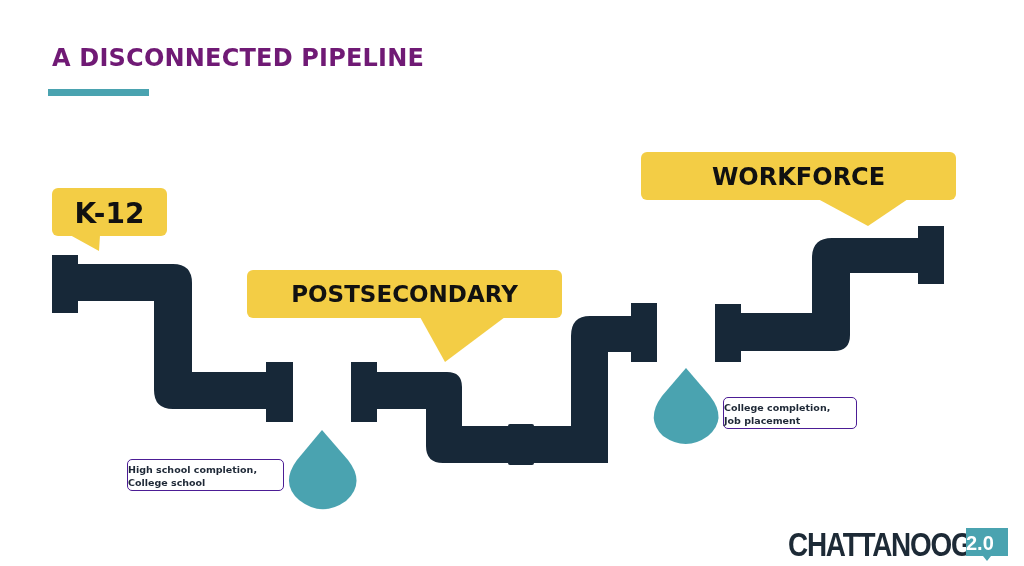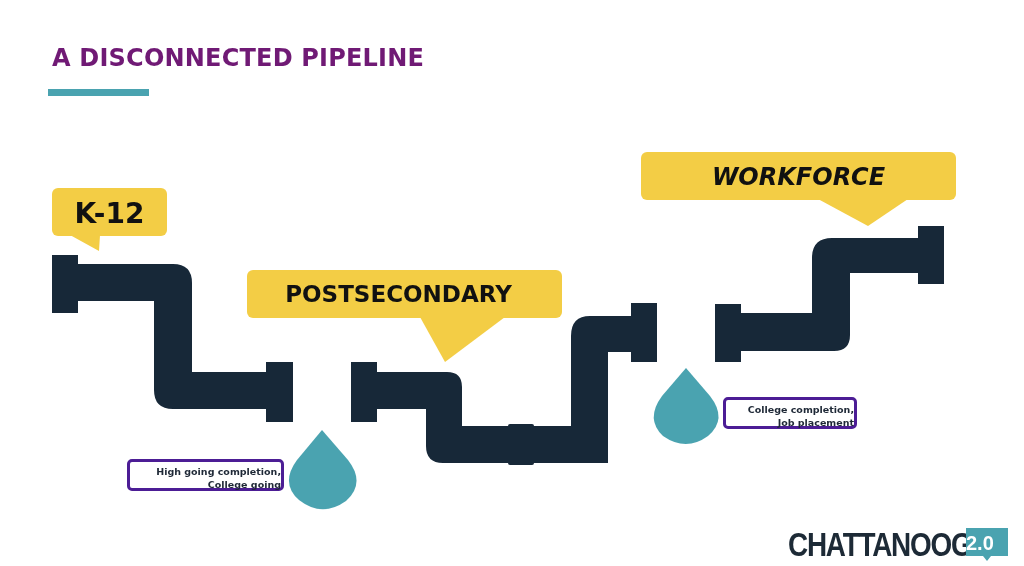--- a/index.html
+++ b/index.html
@@ -1,21 +1,21 @@
 <!DOCTYPE html>
 <html><head>
 <meta charset="utf-8">
 <style>
   html, body { margin: 0; padding: 0; }
   body { width: 1024px; height: 566px; background: #ffffff; position: relative; overflow: hidden; font-family: "DejaVu Sans", sans-serif; }
   .title { position: absolute; left: 52px; top: 44px; font-size: 24px; font-weight: bold; color: #701a75; letter-spacing: 0.2px; margin: 0; }
   .title-underline { position: absolute; left: 48px; top: 89px; width: 101px; height: 7px; background: #4aa3b0; }
   svg.diagram { position: absolute; left: 0; top: 0; }
   .bubble-text { position: absolute; font-weight: bold; color: #111; text-align: center; white-space: nowrap; }
-  .note { position: absolute; border: 3px solid #4c1d95; border-radius: 5px; background: #fff; color: #1e2836; font-size: 9.5px; font-weight: bold; text-align: right; line-height: 13px; box-sizing: border-box; padding-top: 3px; }
+  .note { position: absolute; border: 1px solid #4c1d95; border-radius: 5px; background: #fff; color: #1e2836; font-size: 9.5px; font-weight: bold; text-align: left; line-height: 13px; box-sizing: border-box; padding-top: 3px; }
   .logo { position: absolute; left: 788px; top: 526px; height: 36px; display: flex; align-items: center; }
   .logo-word { font-family: "Liberation Sans", sans-serif; font-weight: bold; font-size: 34px; color: #1d2a36; letter-spacing: -1.5px; transform: scaleX(0.82); transform-origin: left center; display: inline-block; width: 180px; }
   .logo-badge { position: absolute; left: 178px; top: 2px; width: 42px; height: 32px; }
   .logo-badge-text { position: absolute; left: 0; top: 4px; width: 18px; text-align: center; color: #fff; font-family: "Liberation Sans", sans-serif; font-weight: bold; font-size: 20px; }
 </style>
 </head>
 <body>
 
 <h1 class="title">A DISCONNECTED PIPELINE</h1>
 <div class="title-underline"></div>
@@ -52,26 +52,26 @@
     <rect x="715" y="304" width="26" height="58"></rect>
     <path d="M741,313 H812 V258 Q812,238 832,238 H918 V273 H850 V335 Q850,351 834,351 H741 Z"></path>
     <rect x="918" y="226" width="26" height="58"></rect>
   </g>
 
   <path d="M322,430 L348,460 Q366,483 346,501 Q322,518 299,500 Q280,483 297,460 Z" fill="#4aa3b0"></path>
   <path d="M686,368 L710,396 Q728,419 708,436 Q686,452 663,436 Q645,419 662,396 Z" fill="#4aa3b0"></path>
 </svg>
 
 <div class="bubble-text" style="left:52px; top:197px; width:115px; font-size:28px;">K-12</div>
-<div class="bubble-text" style="left:241px; top:281px; width:315px; font-size:23px;">POSTSECONDARY</div>
-<div class="bubble-text" style="left:641px; top:163px; width:315px; font-size:24px;font-style:italic;">WORKFORCE</div>
+<div class="bubble-text" style="left:247px; top:281px; width:315px; font-size:23px;">POSTSECONDARY</div>
+<div class="bubble-text" style="left:641px; top:163px; width:315px; font-size:24px;">WORKFORCE</div>
 
 <div class="note" style="left:127px; top:459px; width:157px; height:32px;">
-  <div>High going completion,</div>
-  <div>College going</div>
+  <div>High school completion,</div>
+  <div>College school</div>
 </div>
 <div class="note" style="left:723px; top:397px; width:134px; height:32px;">
   <div>College completion,</div>
   <div>Job placement</div>
 </div>
 
 <div class="logo">
   <span class="logo-word">CHATTANOOGA</span>
   <div class="logo-badge">
     <svg width="42" height="34" viewBox="0 0 42 34">

